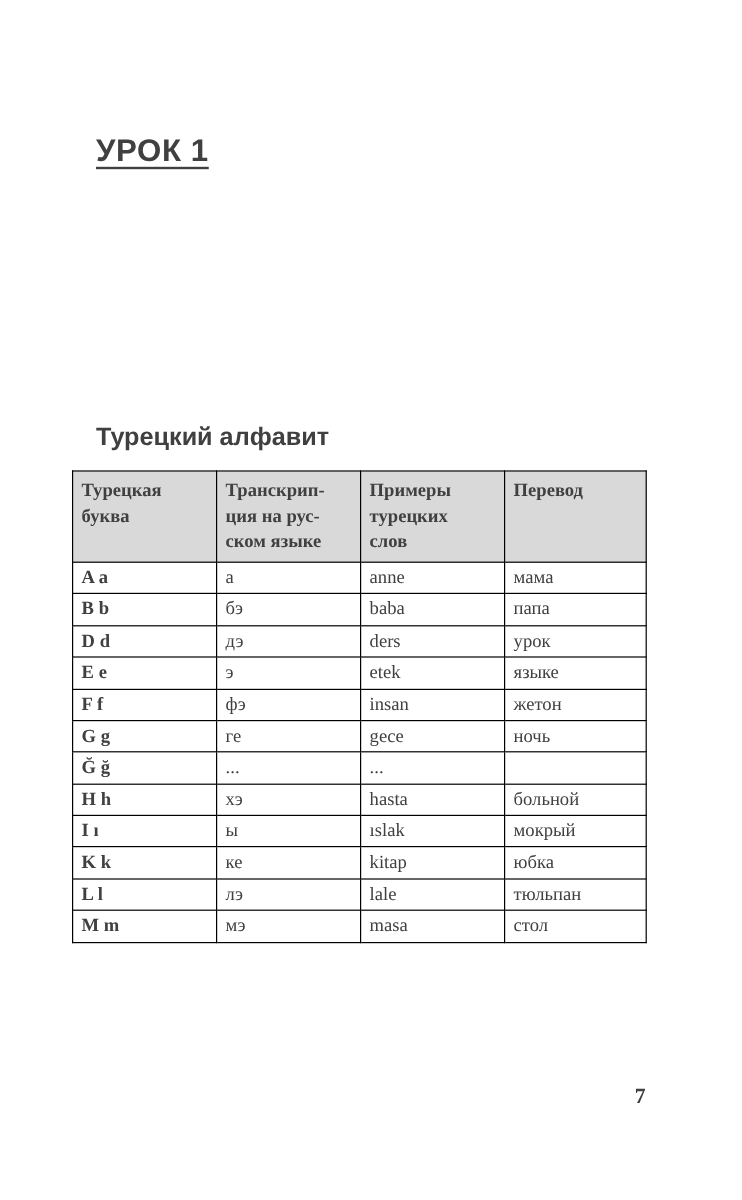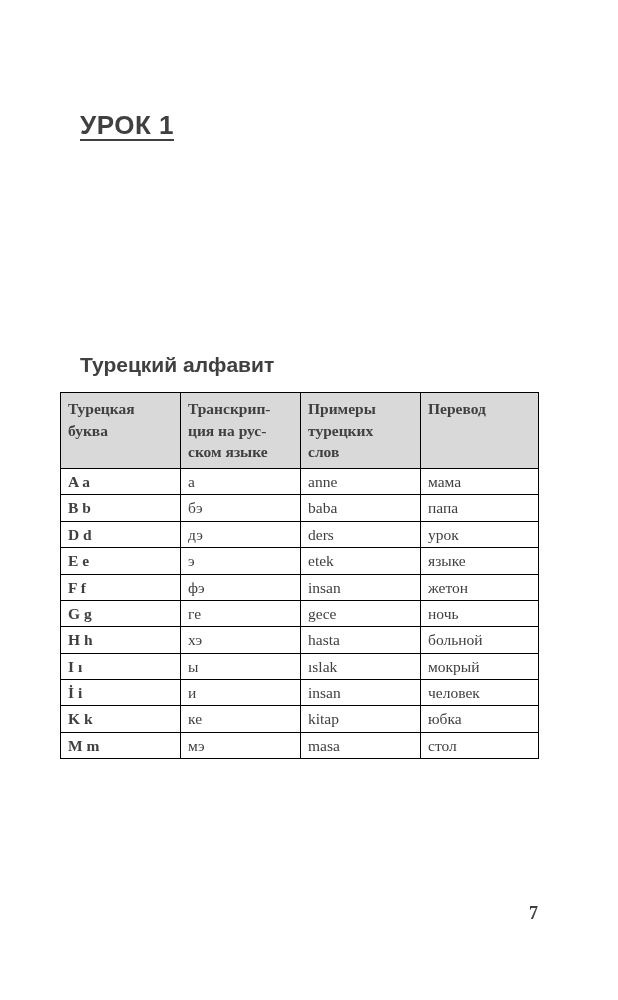--- a/index.html
+++ b/index.html
@@ -134,42 +134,48 @@
           <td>insan</td>
           <td>жетон</td>
         </tr>
         <tr>
           <td class="letter">G g</td>
           <td>ге</td>
           <td>gece</td>
           <td>ночь</td>
         </tr>
         <tr>
+          <td class="letter">Ğ ğ</td>
+          <td>...</td>
+          <td>...</td>
+          <td></td>
+        </tr>
+        <tr>
           <td class="letter">H h</td>
           <td>хэ</td>
           <td>hasta</td>
           <td>больной</td>
         </tr>
         <tr>
           <td class="letter">I ı</td>
           <td>ы</td>
           <td>ıslak</td>
           <td>мокрый</td>
         </tr>
         <tr>
-          <td class="letter">İ i</td>
-          <td>и</td>
-          <td>insan</td>
-          <td>человек</td>
-        </tr>
-        <tr>
           <td class="letter">K k</td>
           <td>ке</td>
           <td>kitap</td>
           <td>юбка</td>
+        </tr>
+        <tr>
+          <td class="letter">L l</td>
+          <td>лэ</td>
+          <td>lale</td>
+          <td>тюльпан</td>
         </tr>
         <tr>
           <td class="letter">M m</td>
           <td>мэ</td>
           <td>masa</td>
           <td>стол</td>
         </tr>
       </tbody>
   </table>
 

